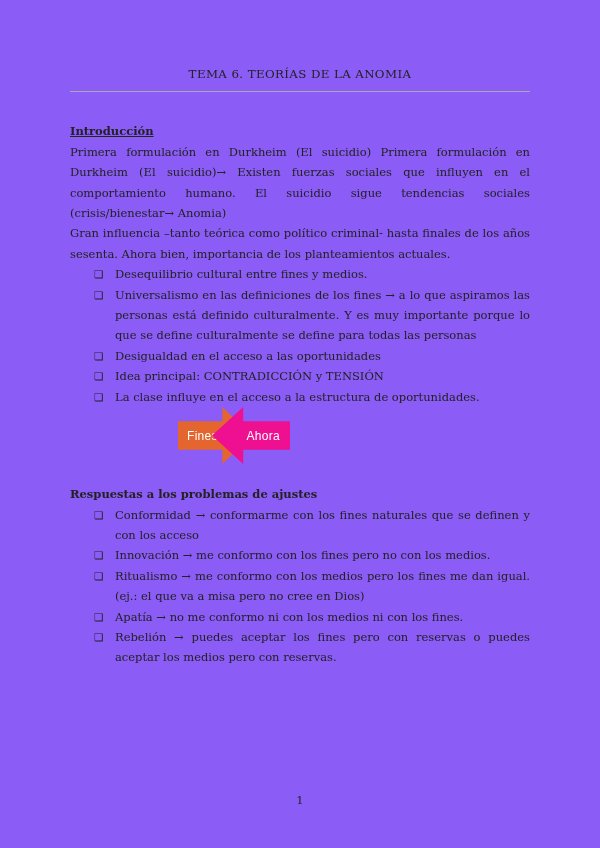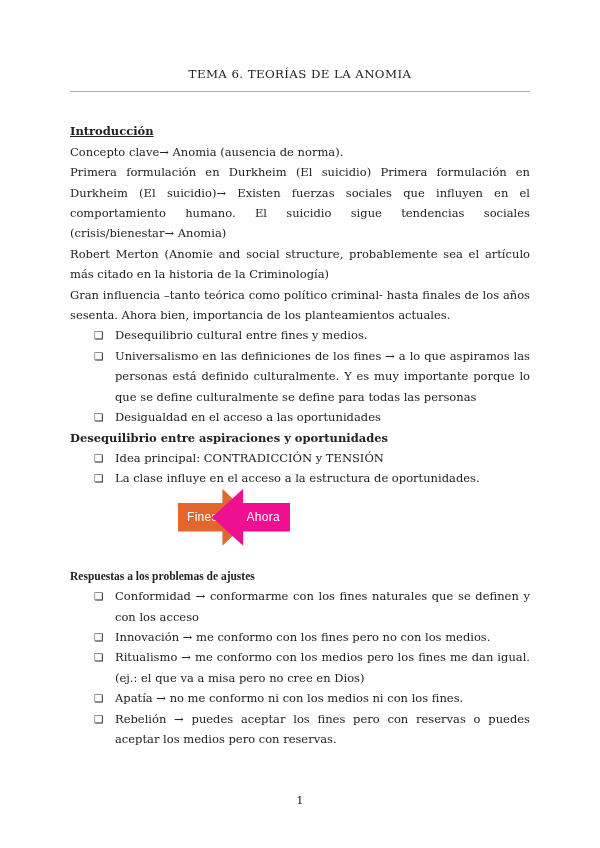--- a/index.html
+++ b/index.html
@@ -1,21 +1,21 @@
 <!DOCTYPE html>
 <html><head>
 <meta charset="utf-8">
 <style>
   html, body { margin: 0; padding: 0; background: #e8e8e8; }
   .page {
     position: relative;
     width: 600px;
     height: 848px;
     margin: 0 auto;
-    background: #ffffff;
+    background: #8b5cf6;
     box-sizing: border-box;
     padding: 64px 70px 0 70px;
     font-family: "DejaVu Serif", serif;
     font-size: 11.5px;
     line-height: 20.4px;
     color: #222222;
     overflow: hidden;
   }
   .doc-title {
     text-align: center;
@@ -76,60 +76,57 @@
     top: 50%;
     transform: translateY(-50%);
     color: #ffffff;
     font-family: "Liberation Sans", sans-serif;
     font-size: 12px;
     line-height: 8px;
     letter-spacing: 0.3px;
   }
   .arrow-right .arrow-label { left: 9px; }
   .arrow-left .arrow-label { right: 10px; }
-  .respuestas-heading { margin-top: 20px; font-family: Liberation Serif, serif; }
+  .respuestas-heading { margin-top: 20px; }
   .page-number {
     position: absolute;
     top: 790px;
     left: 0;
     right: 0;
     text-align: center;
   }
 </style>
 </head>
 <body>
 
 <div class="page">
 
   <div class="doc-title">TEMA 6. TEORÍAS DE LA ANOMIA</div>
   <hr class="title-rule">
 
   <p class="heading-underline intro-heading">Introducción</p>
-  <p class="para">Concepto clave→ Anomia (ausencia de norma).</p>
   <p class="para">Primera formulación en Durkheim (El suicidio) Primera formulación en Durkheim (El suicidio)→ Existen fuerzas sociales que influyen en el comportamiento humano. El suicidio sigue tendencias sociales (crisis/bienestar→ Anomia)</p>
-  <p class="para">Robert Merton (Anomie and social structure, probablemente sea el artículo más citado en la historia de la Criminología)</p>
   <p class="para">Gran influencia –tanto teórica como político criminal- hasta finales de los años sesenta. Ahora bien, importancia de los planteamientos actuales.</p>
 
 
   <ul class="bullets">
     <li>
       <span class="marker">❏</span>
       <span class="li-text">Desequilibrio cultural entre fines y medios.</span>
     </li>
     <li>
       <span class="marker">❏</span>
       <span class="li-text">Universalismo en las definiciones de los fines → a lo que aspiramos las personas está definido culturalmente. Y es muy importante porque lo que se define culturalmente se define para todas las personas</span>
     </li>
     <li>
       <span class="marker">❏</span>
       <span class="li-text">Desigualdad en el acceso a las oportunidades</span>
     </li>
   </ul>
 
-  <p class="subheading-bold">Desequilibrio entre aspiraciones y oportunidades</p>
   <ul class="bullets">
     <li>
       <span class="marker">❏</span>
       <span class="li-text">Idea principal: CONTRADICCIÓN y TENSIÓN</span>
     </li>
     <li>
       <span class="marker">❏</span>
       <span class="li-text">La clase influye en el acceso a la estructura de oportunidades.</span>
     </li>
   </ul>

